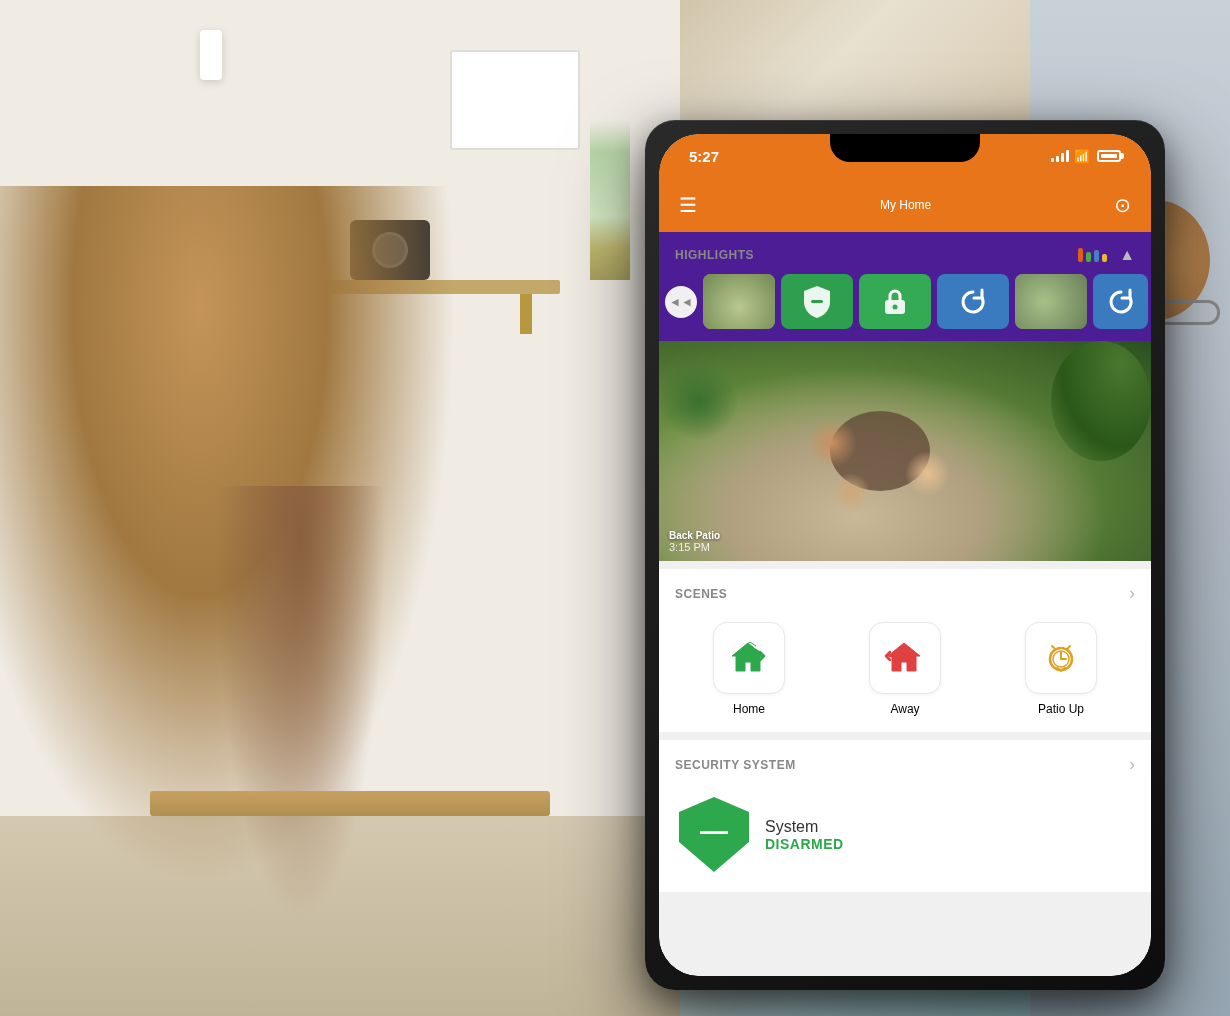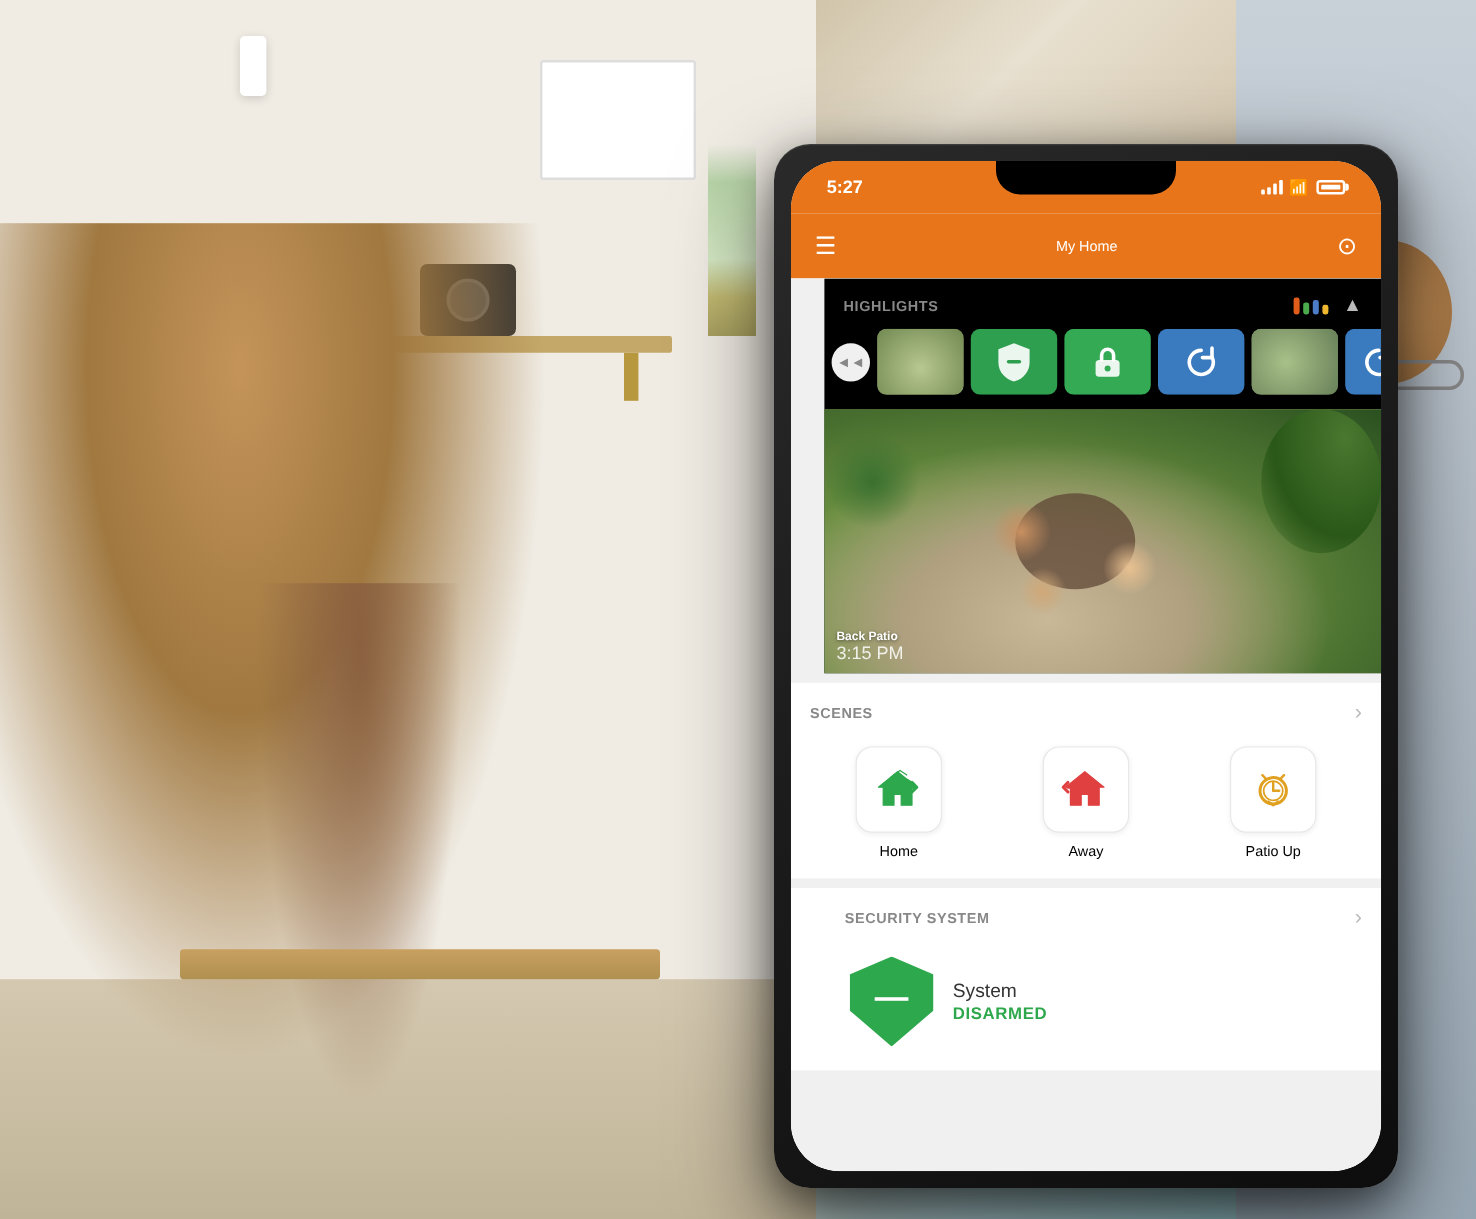--- a/index.html
+++ b/index.html
@@ -253,23 +253,22 @@
     
     .app-content {
       flex: 1;
       overflow-y: auto;
       background: #f0f0f0;
     }
     .app-content::-webkit-scrollbar { display: none; }
 
     
     .section-highlights {
-      background: #000000;
+      background: #4c1d95;
       margin-bottom: 8px;
-      margin-left: 28px;
     }
     .section-header {
       display: flex;
       align-items: center;
       justify-content: space-between;
       padding: 14px 16px 10px;
     }
     .section-title {
       font-size: 12px;
       font-weight: 700;
@@ -350,21 +349,21 @@
       bottom: 8px; left: 10px;
     }
     .camera-location {
       color: white;
       font-size: 10px;
       font-weight: 600;
       text-shadow: 0 1px 3px rgba(0,0,0,0.5);
     }
     .camera-time {
       color: rgba(255,255,255,0.85);
-      font-size: 15px;
+      font-size: 11px;
     }
 
     
     .patio-scene {
       position: absolute;
       inset: 0;
       background: radial-gradient(ellipse at 30% 70%, #8faa68 0%, #6a9040 40%, #4a7030 70%, #2a5020 100%);
     }
     .patio-table {
       position: absolute;
@@ -409,21 +408,20 @@
     }
     .scene-label {
       font-size: 12px;
       color: #000000;
     }
 
     
     .section-security {
       background: white;
       margin-bottom: 8px;
-      padding-left: 29px;
     }
     .security-row {
       display: flex;
       align-items: center;
       padding: 12px 20px 20px;
       gap: 16px;
     }
     .security-shield {
       width: 70px; height: 75px;
       position: relative;

